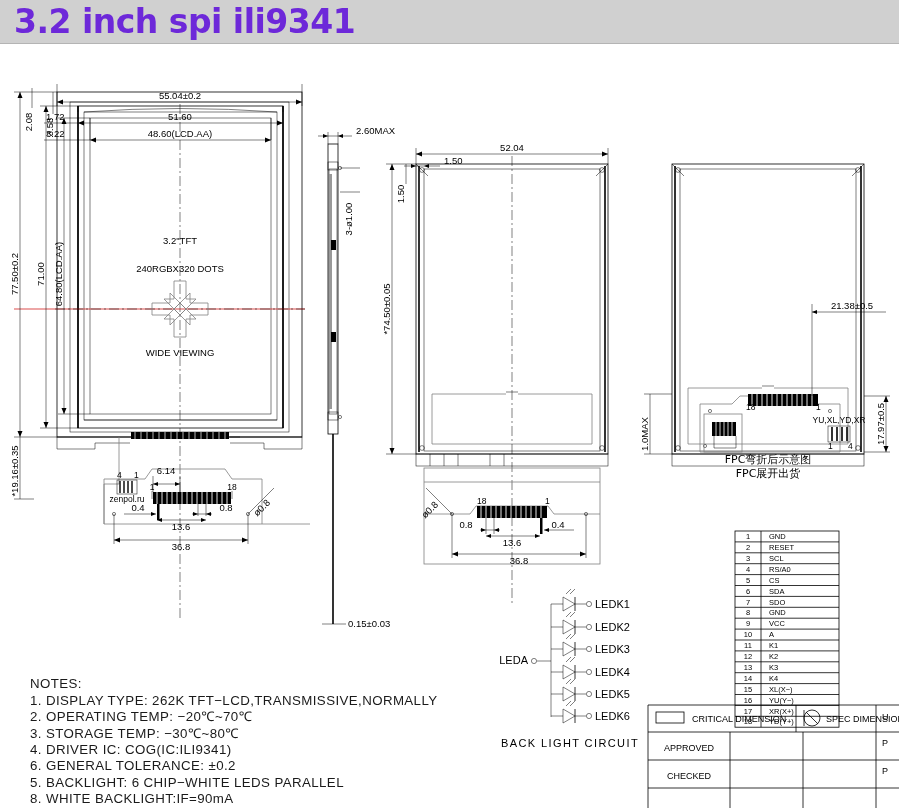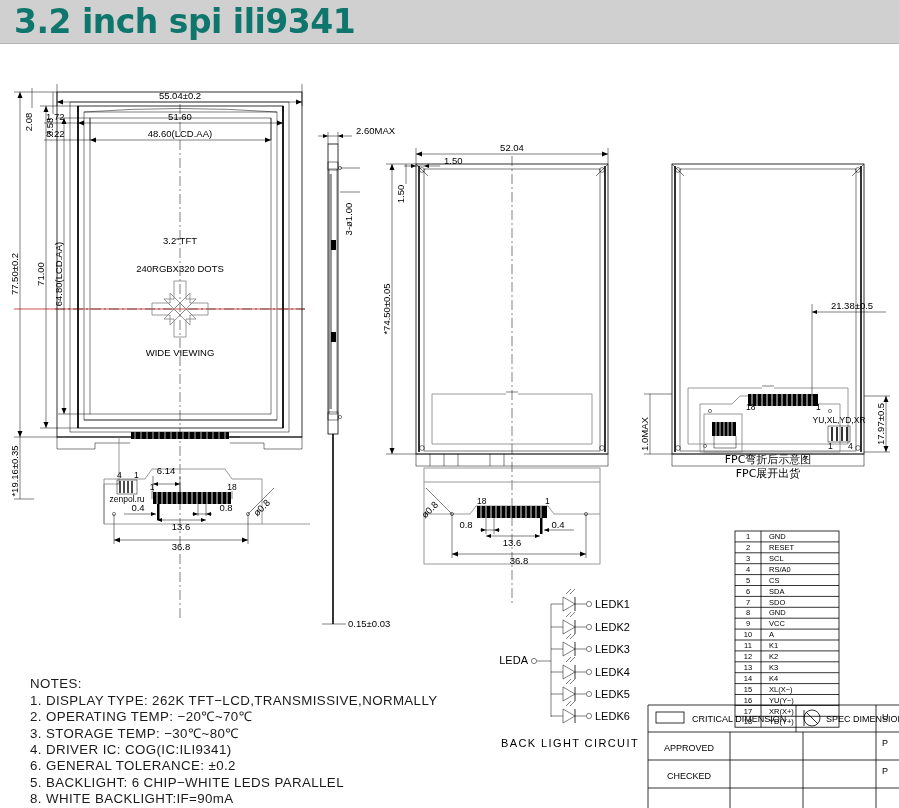--- a/index.html
+++ b/index.html
@@ -14,21 +14,21 @@
   
   #header {
     position: absolute; left: 0; top: 0;
     width: 899px; height: 44px;
     background: #d0d0d0;
     border-bottom: 1px solid #b4b4b4;
   }
   #header-title {
     position: absolute; left: 14px; top: 2px;
     font-size: 33px; font-weight: bold;
-    color: #0f766e;
+    color: #6d28d9;
     letter-spacing: -0.5px;
     font-family: "DejaVu Sans", sans-serif;
   }
   
   #sheet {
     position: absolute; left: 0; top: 44px;
     width: 899px; height: 764px;
     background: #ffffff;
   }
   svg { display: block; }

